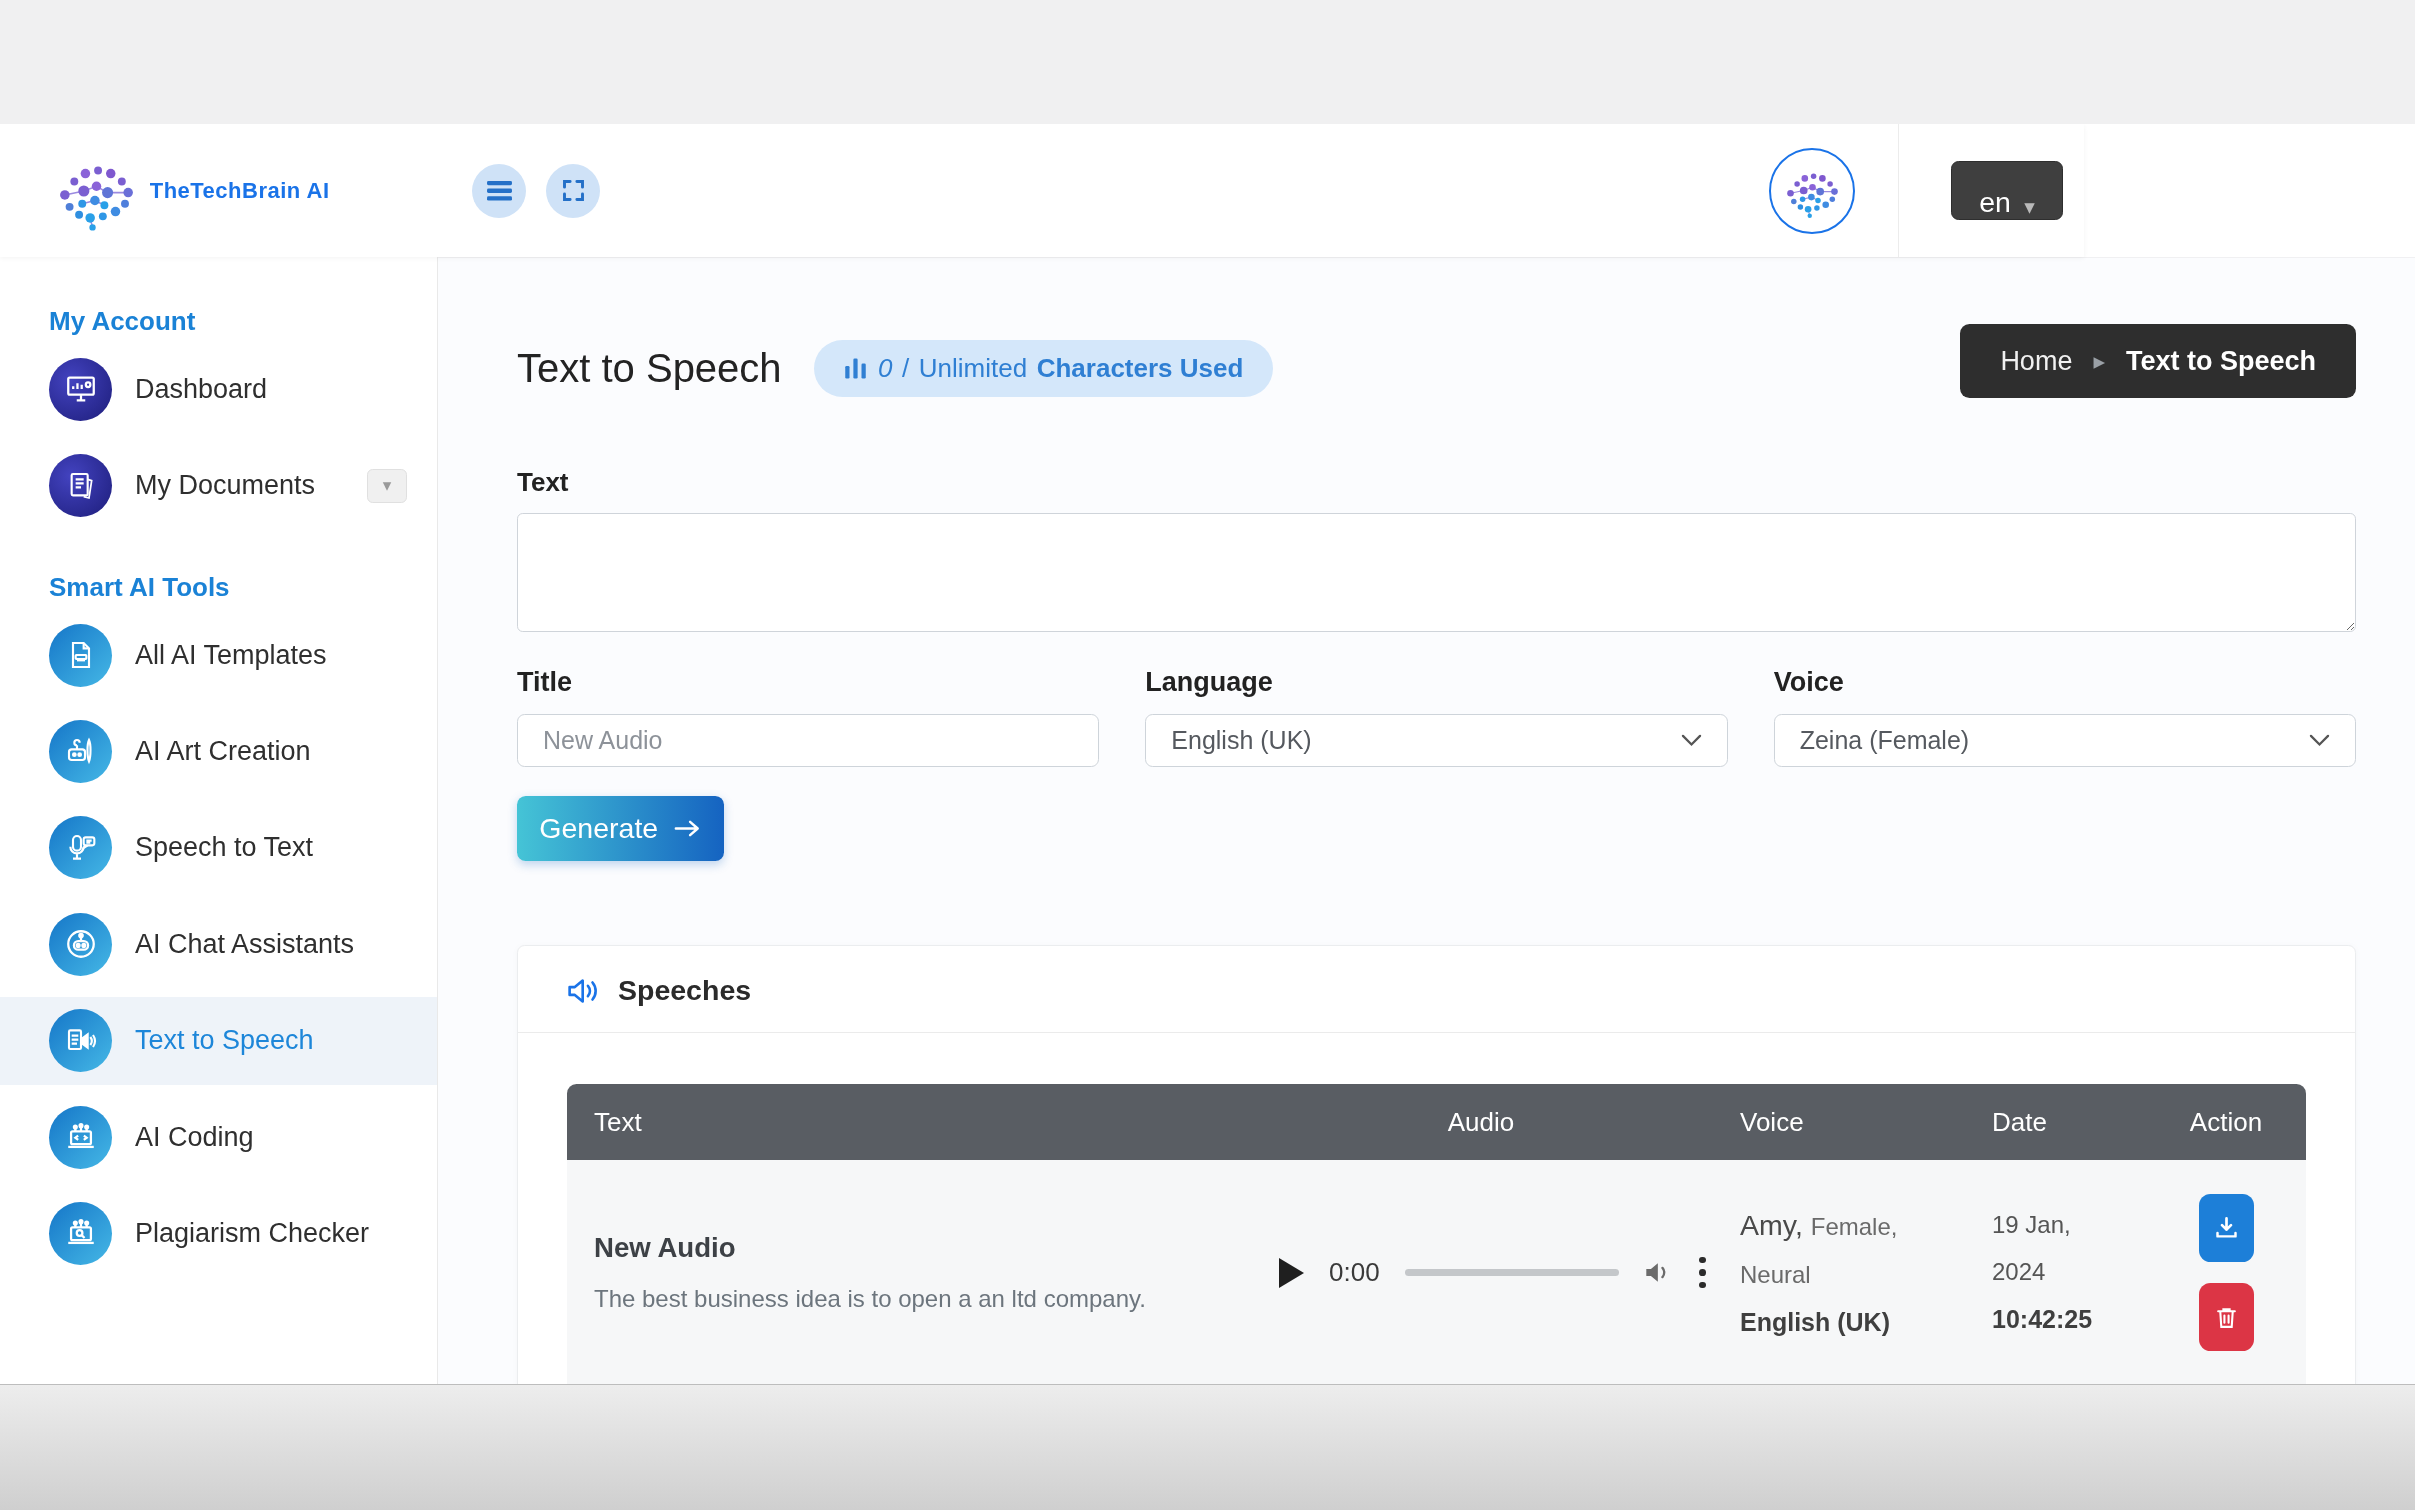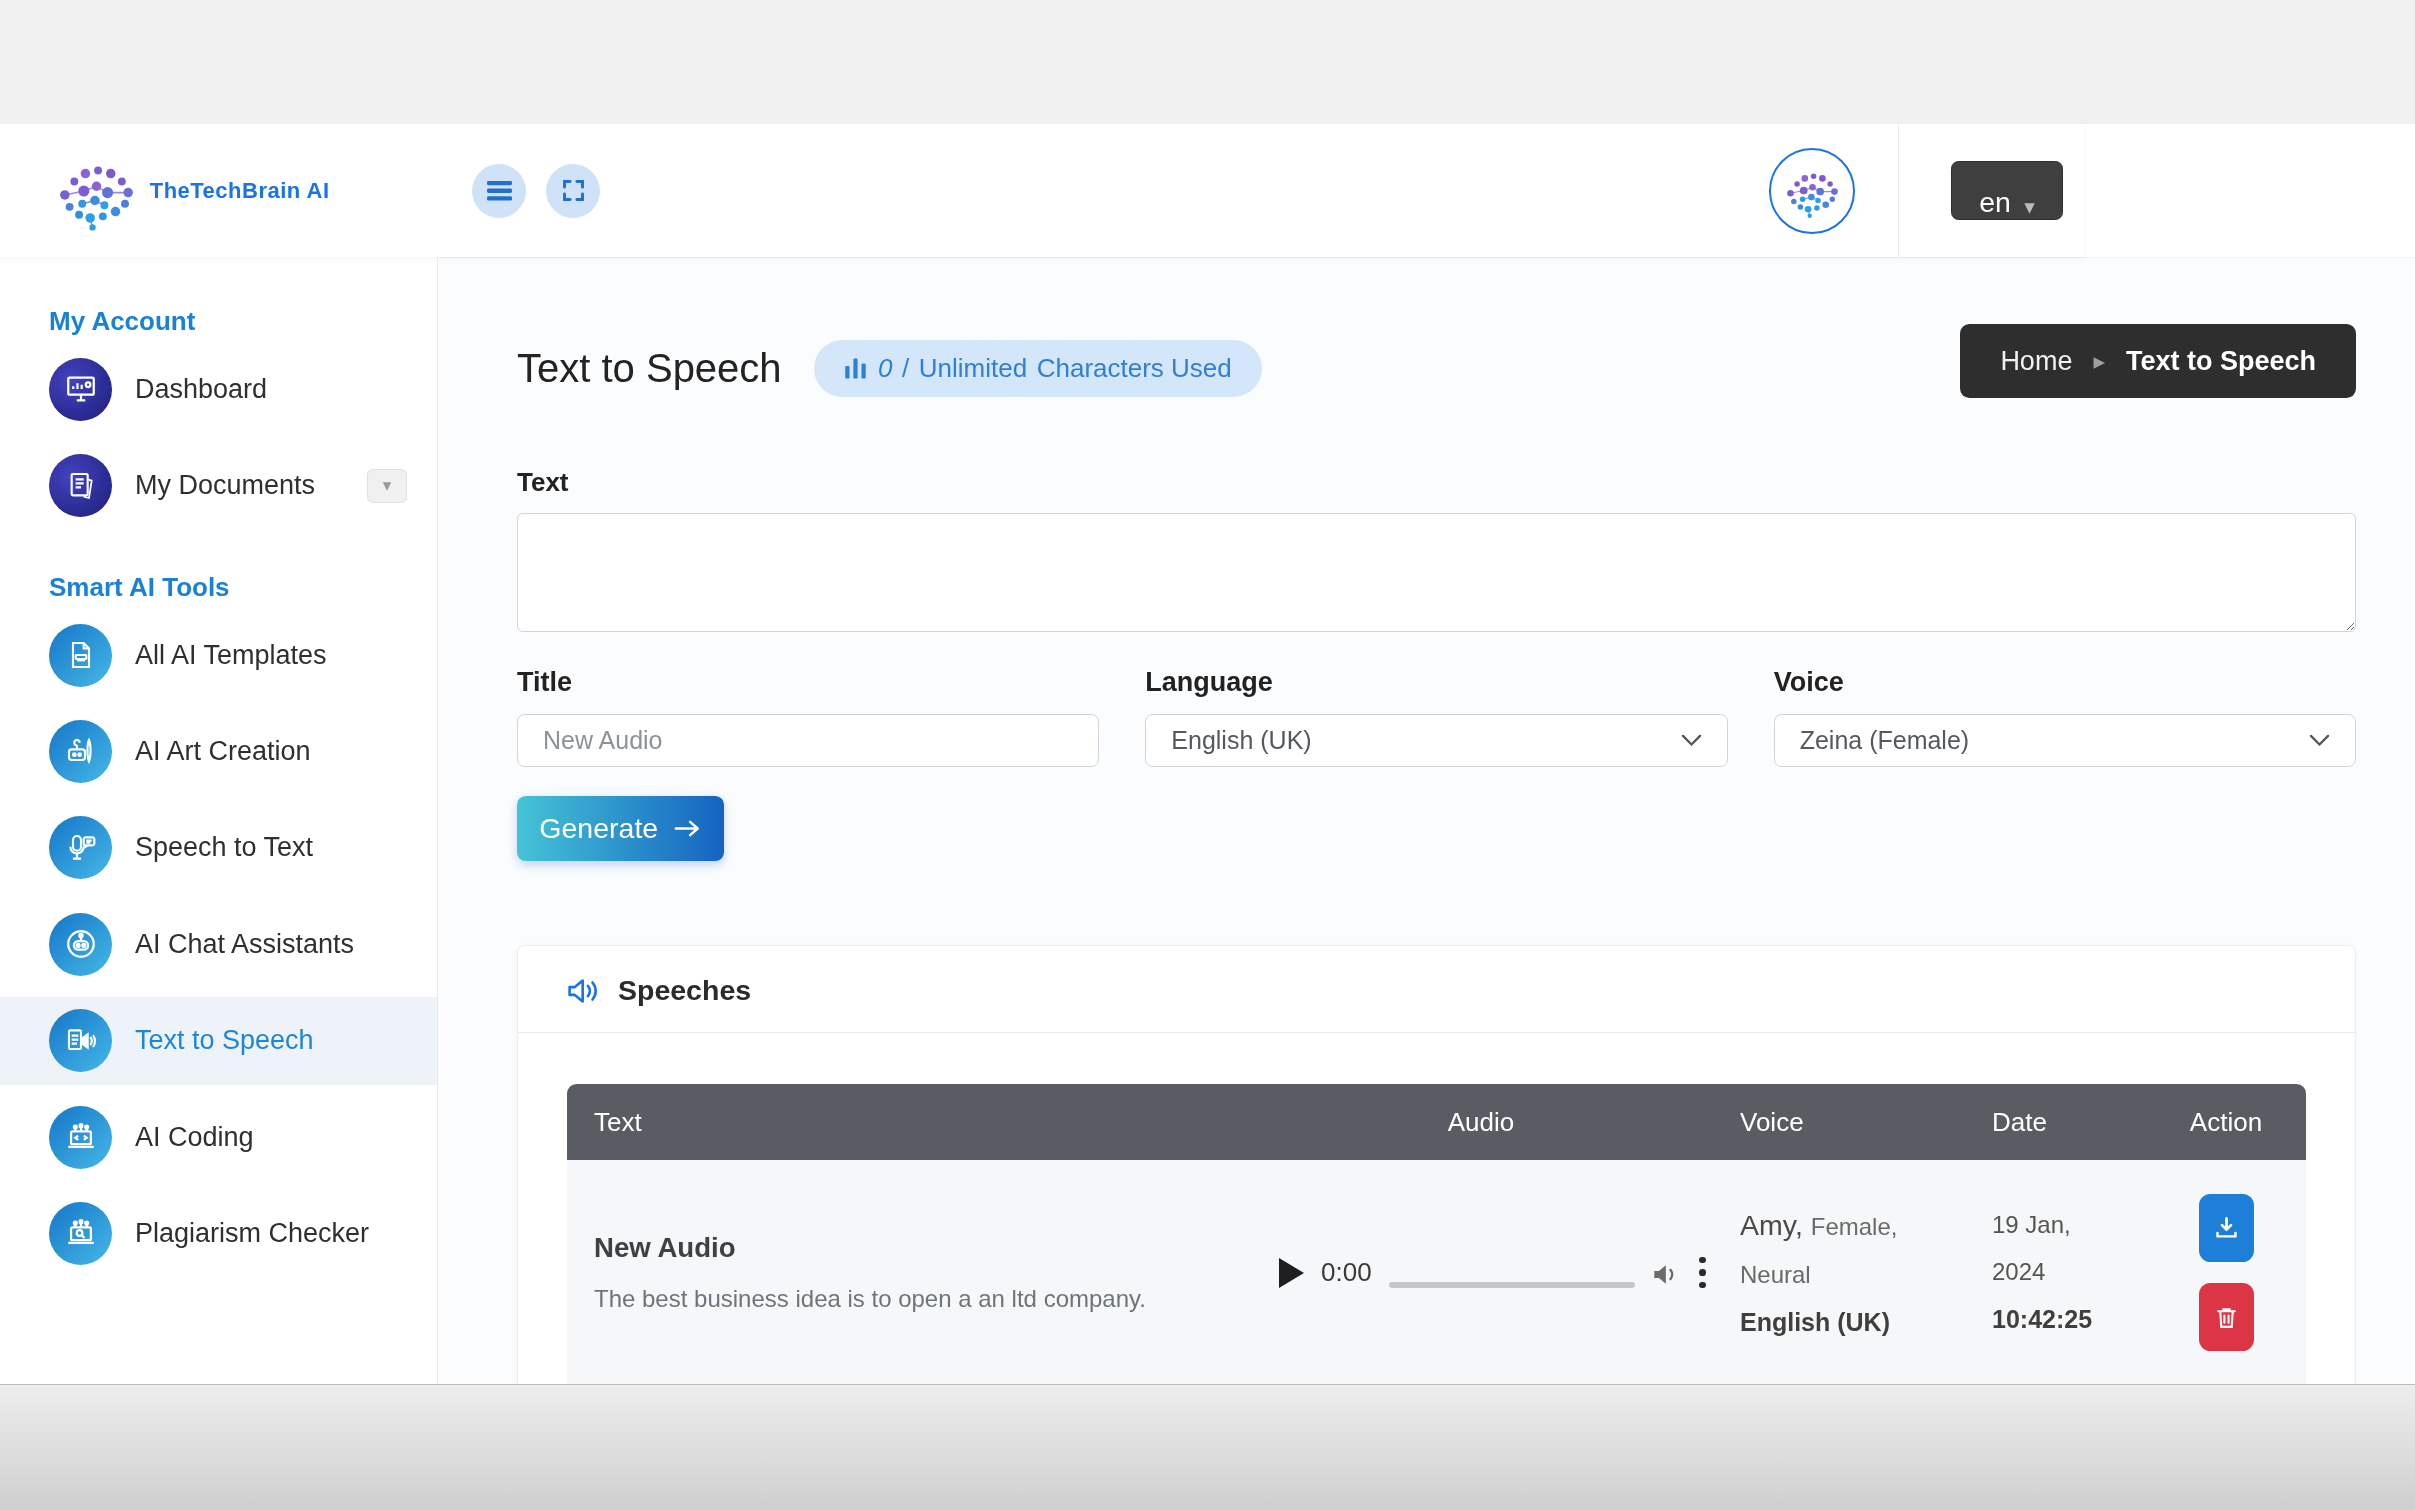--- a/index.html
+++ b/index.html
@@ -50,21 +50,21 @@
 
   
   .content { position:absolute; left:438px; top:133px; width:1977px; height:1127px; background:#fbfcfe;
     overflow:hidden; padding:0 59px 0 79px; border-top:1px solid #f0f0f2; }
 
   .page-head { position:relative; margin-top:72px; height:76px; display:flex; align-items:center; }
   .page-title { font-size:40px; font-weight:400; color:#232323; }
   .usage-badge { margin-left:32px; height:57px; background:#d4e7fa; border-radius:28.5px;
     display:flex; align-items:center; gap:9.5px; padding:0 30px; color:#2f7fd3; font-size:26px; }
   .usage-badge em { font-style:italic; }
-  .usage-badge b { font-weight:normal; }
+  .usage-badge b { font-weight:bold; }
   .breadcrumb { position:absolute; right:0; top:-5.7px; height:74px; background:#2e2e2e; border-radius:9.5px;
     display:flex; align-items:center; gap:21px; padding:0 40px; font-size:27px; }
   .crumb-home { color:#f1f1f1; cursor:pointer; }
   .crumb-arrow { color:#9aa0a6; font-size:23px; }
   .crumb-current { color:#fff; font-weight:bold; }
 
   .field-label { font-size:26px; font-weight:bold; color:#222; }
   .text-label { margin-top:61px; }
   .main-textarea { margin-top:15px; width:100%; height:119px; border:1px solid #cfd4da; border-radius:5.7px;
     background:#fff; resize:vertical; font-size:25px; padding:13.3px 17px; font-family:inherit; color:#333; }
@@ -91,21 +91,21 @@
   .table-wrap { margin:51px 49px 0 49px; }
   .t-grid { display:grid; grid-template-columns:1fr 518px 252px 154px 160px; }
   .t-header { background:#595d63; border-radius:9.5px 9.5px 0 0; height:76px; align-items:center;
     color:#fff; font-size:26px; }
   .t-header .th:first-child { padding-left:27px; }
   .t-row { background:#f6f7f8; border-bottom:1px solid #e7e9eb; padding:34px 0 36px 0; align-items:center; }
   .cell-text { padding:0 28.5px 0 27px; }
   .row-title { font-size:27.6px; font-weight:bold; color:#3d4146; }
   .row-desc { margin-top:21px; font-size:24px; color:#6c757d; }
 
-  .audio-player { display:flex; align-items:flex-end; gap:17px; padding:0 34px 0 57px; }
+  .audio-player { display:flex; align-items:center; gap:25px; padding:0 34px 0 57px; }
   .play-btn { width:0; height:0; border-left:25px solid #1f1f1f; border-top:15px solid transparent;
     border-bottom:15px solid transparent; cursor:pointer; }
   .audio-time { font-size:26px; color:#3a3a3a; }
   .audio-track { flex:1; height:6.7px; background:#c4c7ca; border-radius:3.8px; cursor:pointer; }
   .kebab { display:flex; flex-direction:column; gap:5.7px; cursor:pointer; }
   .kebab i { width:6.7px; height:6.7px; border-radius:50%; background:#2b2b2b; }
 
   .cell-voice .v1 { font-size:28.5px; color:#4a4a4a; }
   .cell-voice .v1 small { font-size:24px; color:#6a6a6a; font-weight:400; }
   .cell-voice .v2 { margin-top:19px; font-size:24px; color:#6a6a6a; }

